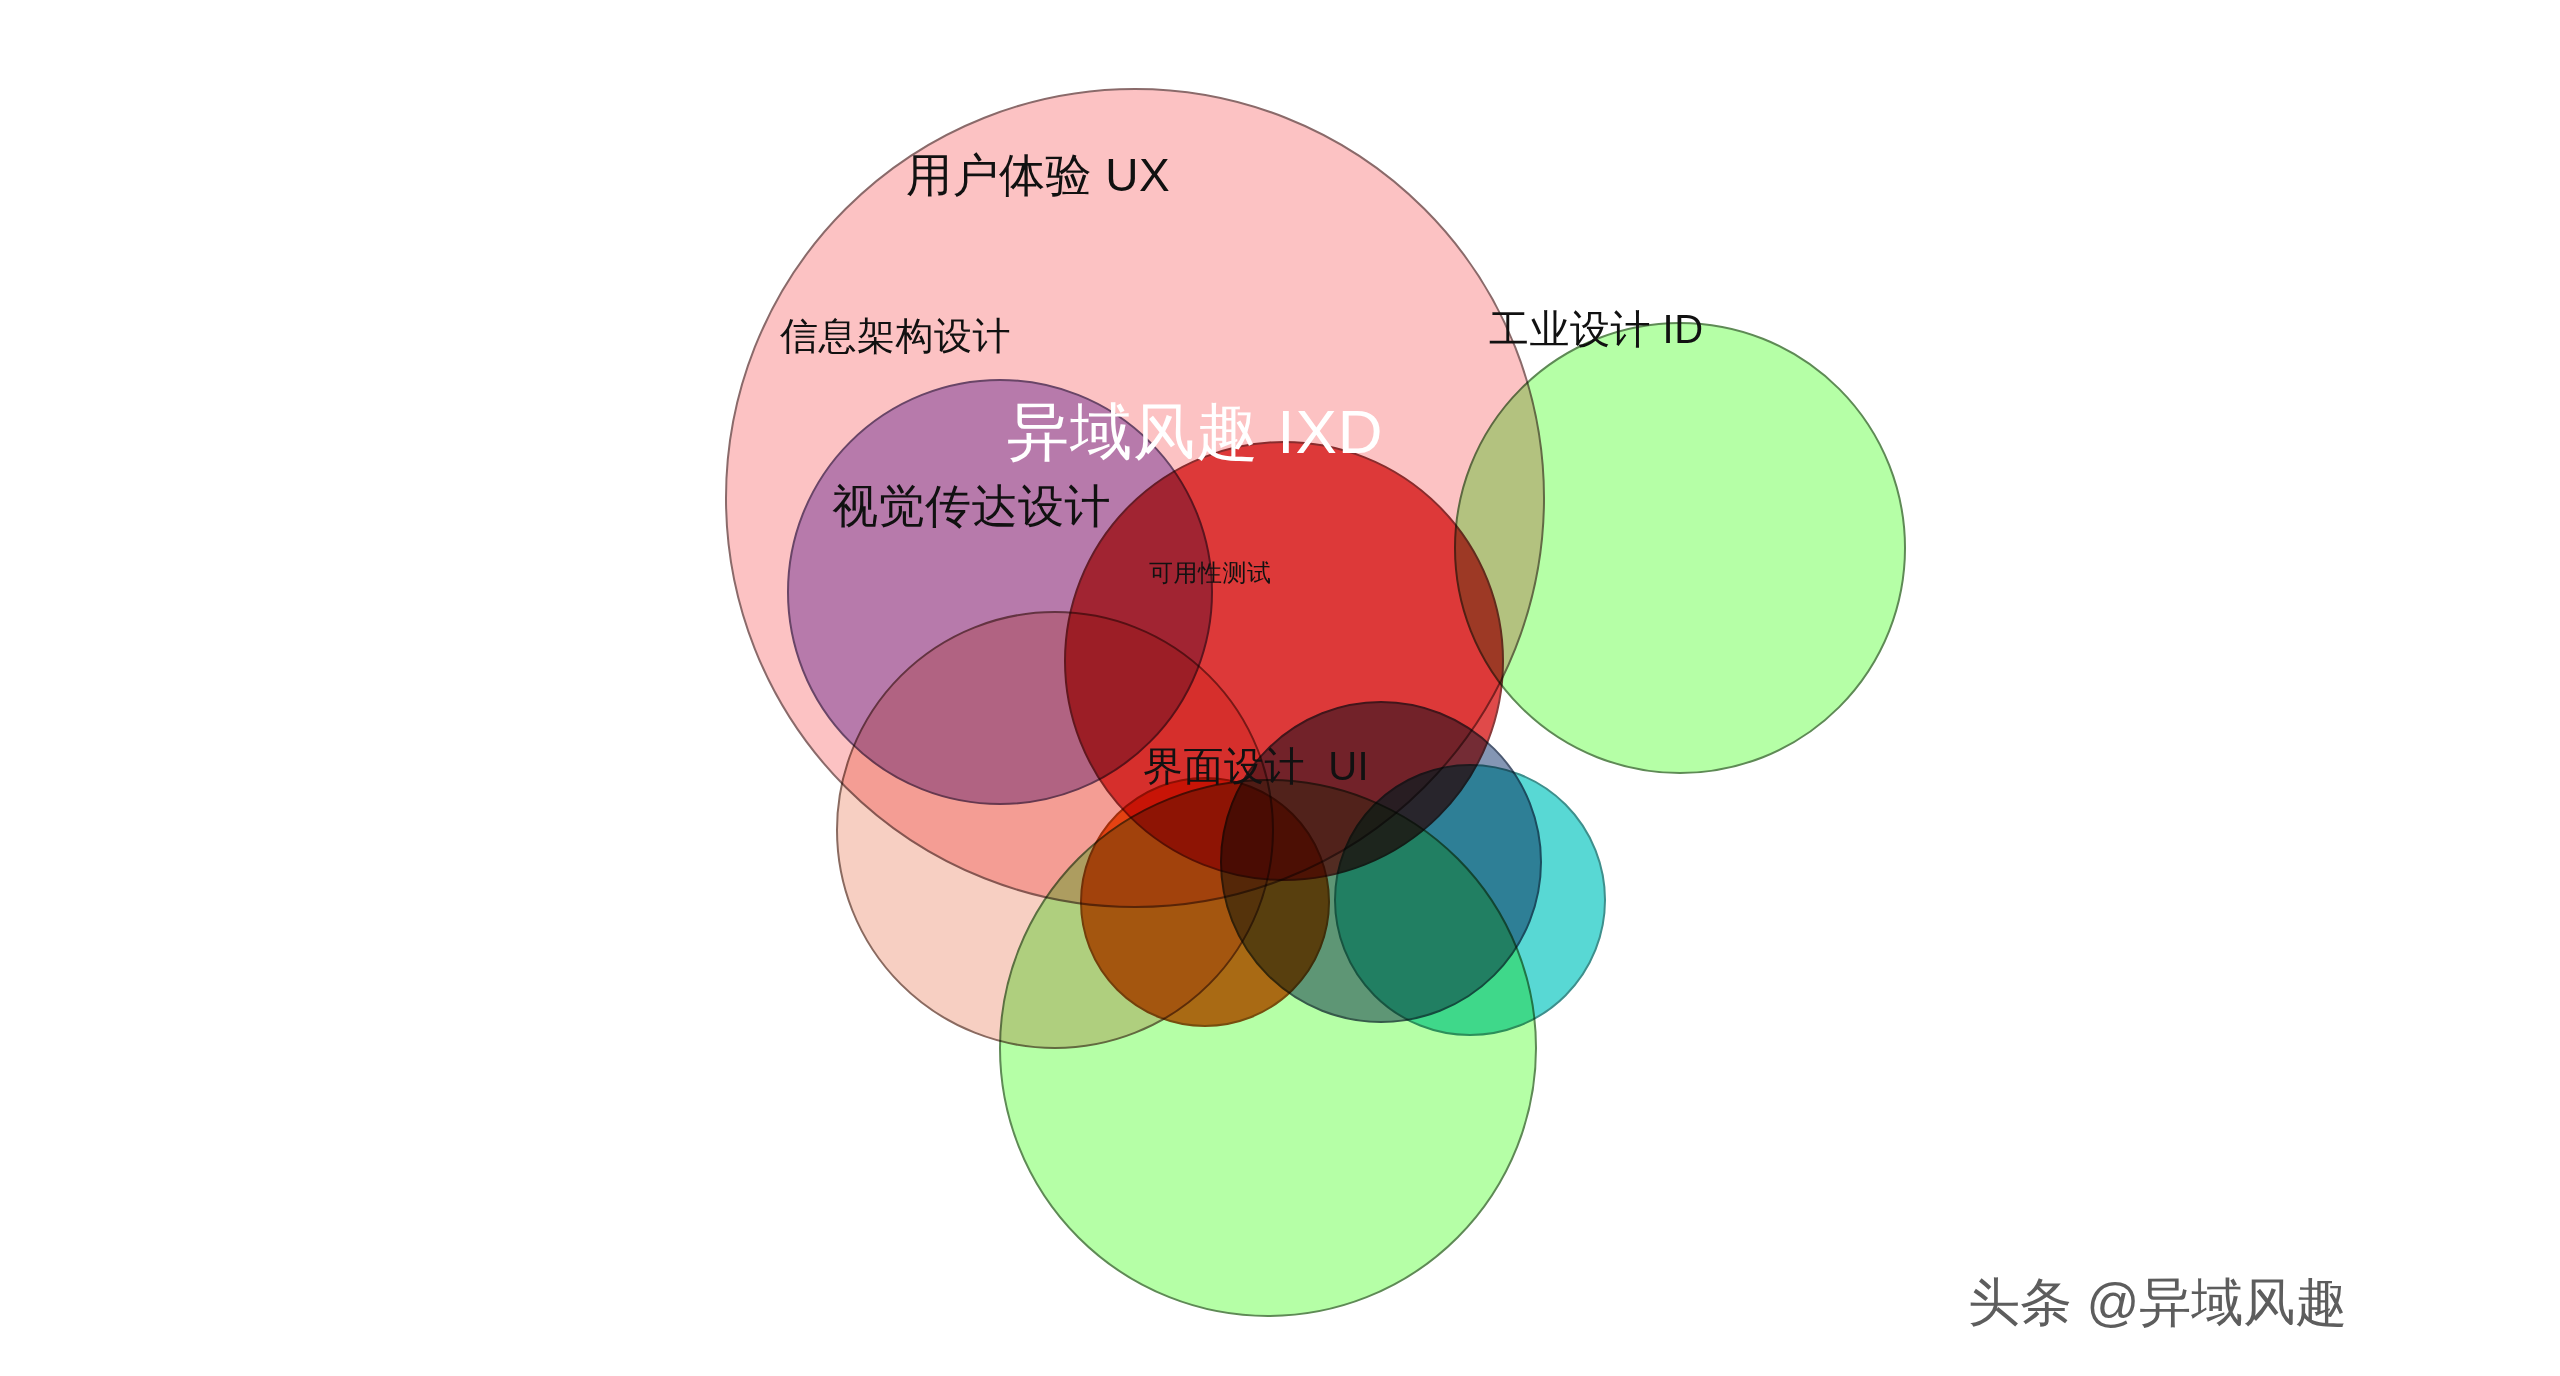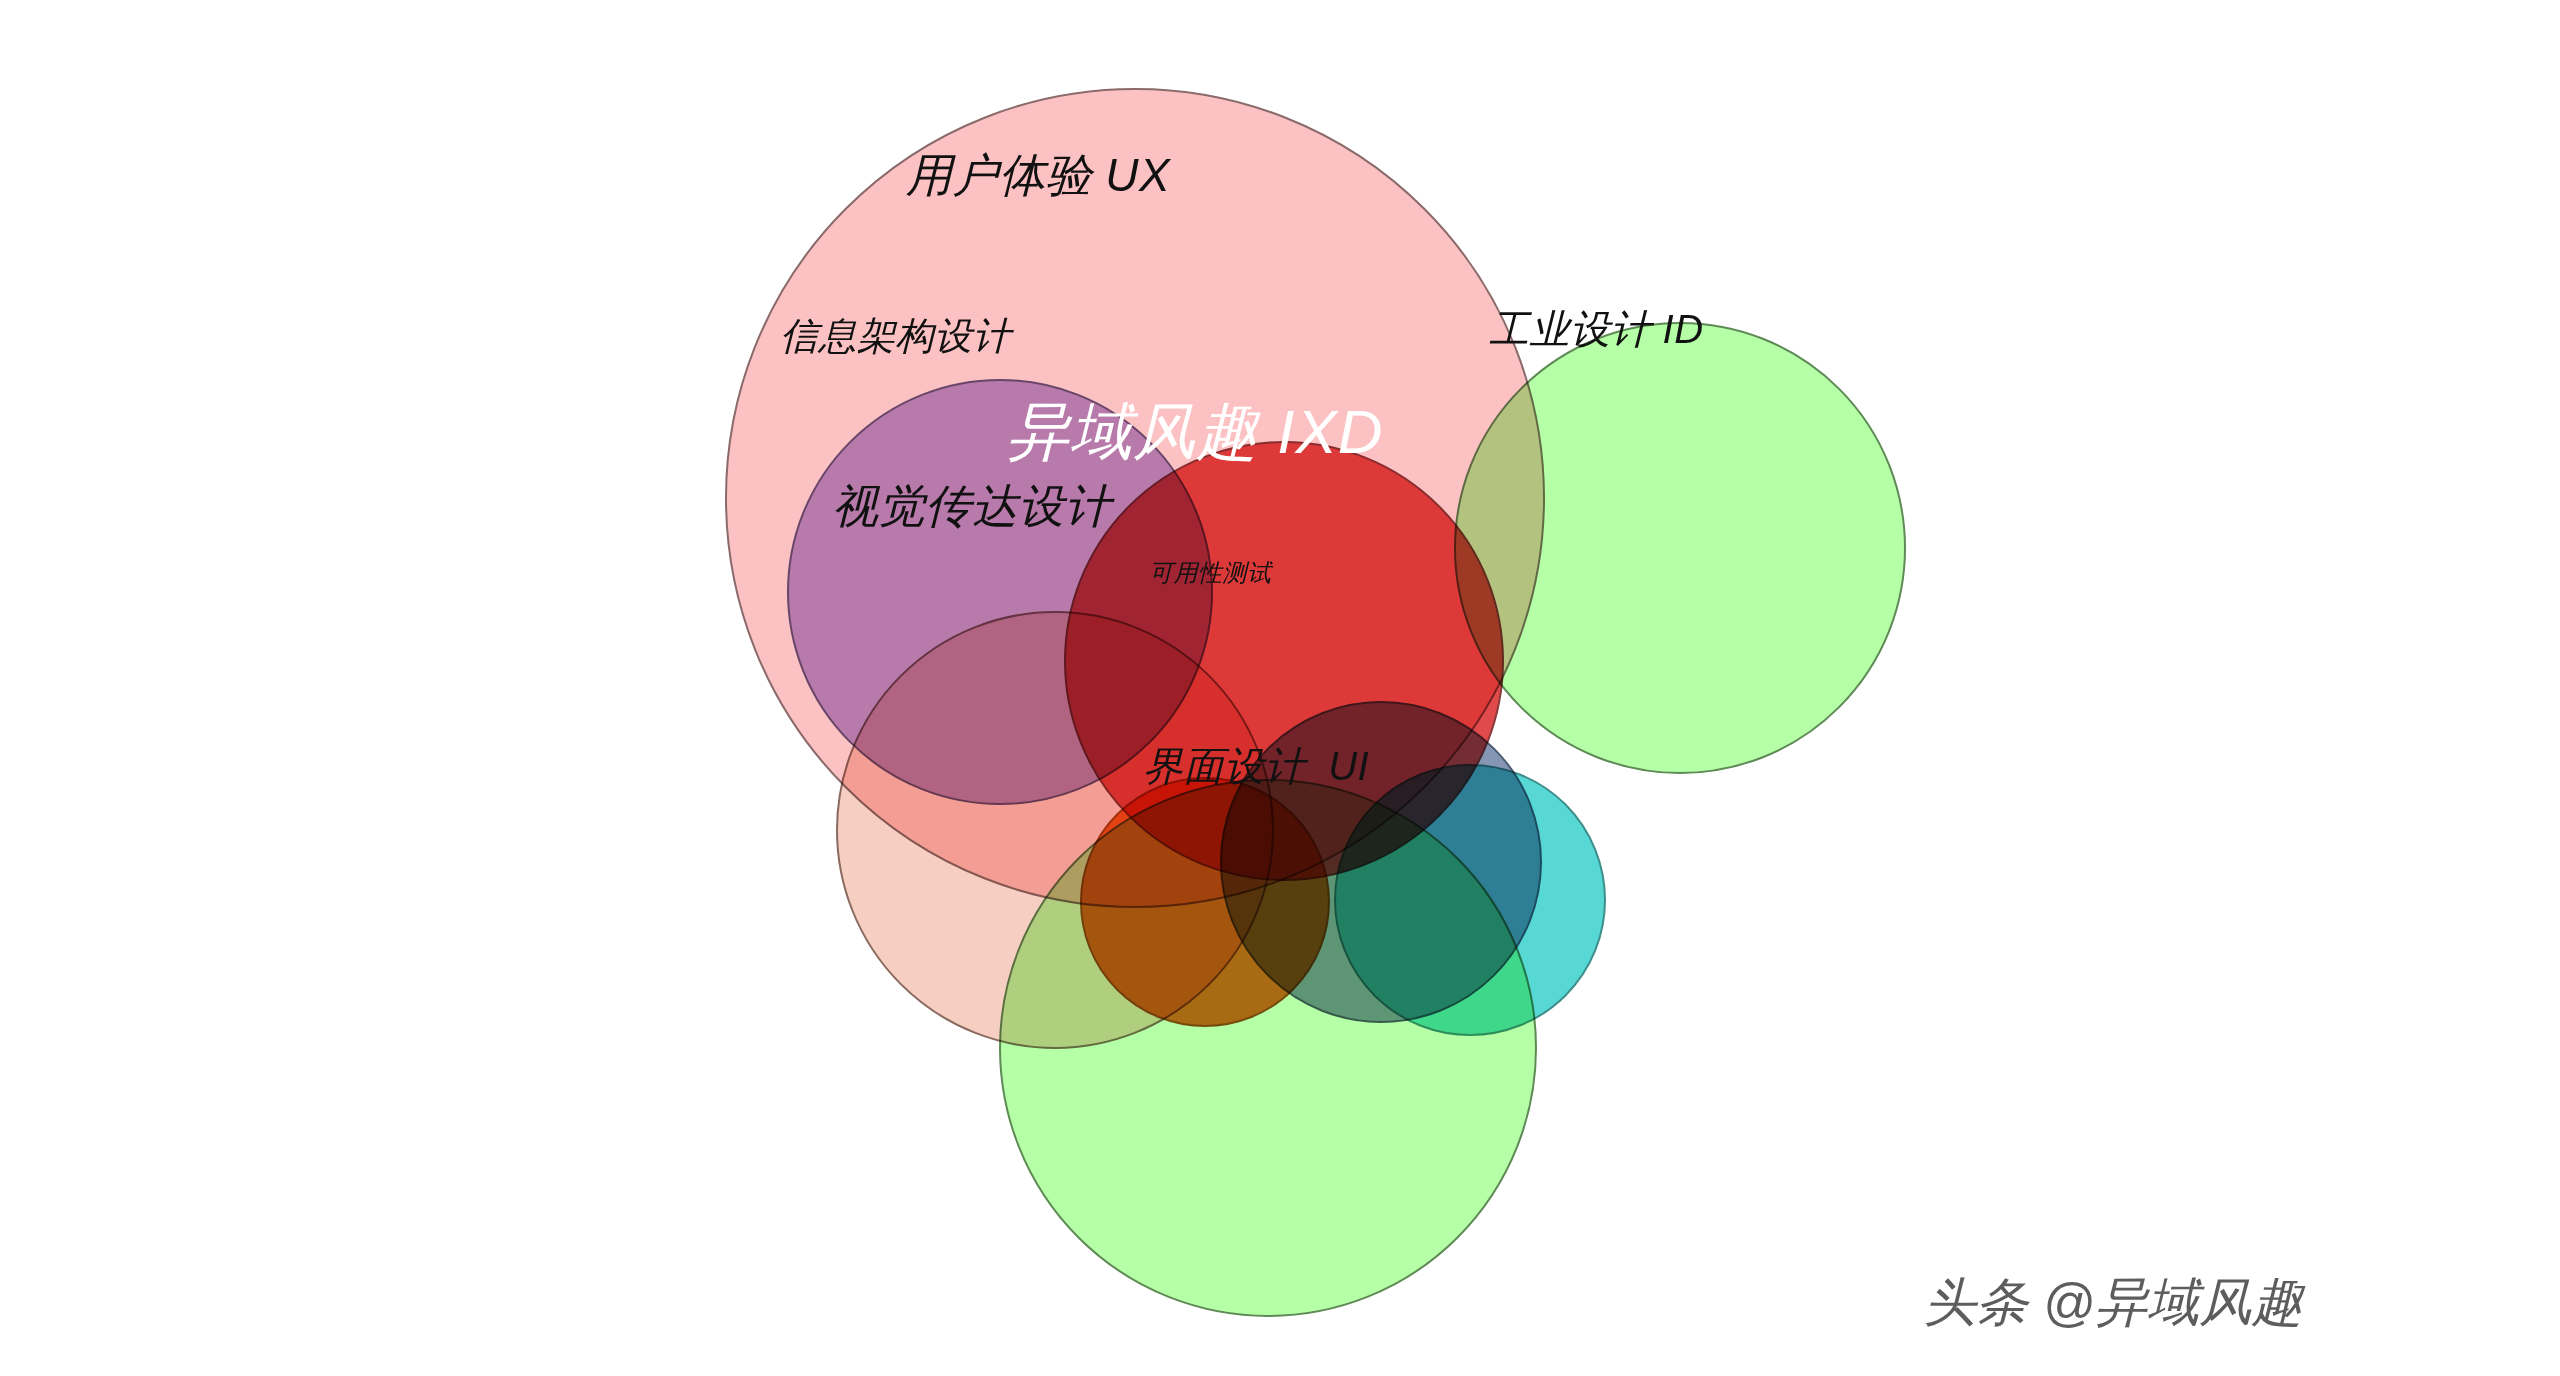--- a/index.html
+++ b/index.html
@@ -14,21 +14,20 @@
     overflow: hidden;
     font-family: "Liberation Sans", "DejaVu Sans", sans-serif;
   }
   #stage {
     position: absolute;
     left: 0;
     top: 0;
     width: 2524px;
     height: 1376px;
     background: #ffffff;
-    font-style: italic;
   }
   #venn {
     position: absolute;
     left: 0;
     top: 0;
     width: 2560px;
     height: 1376px;
     display: block;
   }
   .circle-shape {
@@ -87,21 +86,21 @@
     margin-left: 36px;
   }
   .lbl-ui {
     font-size: 40px;
     left: 1143px;
     top: 708px;
     margin-top: 36px;
   }
   .watermark {
     position: absolute;
-    left: 1924px;
+    left: 1968px;
     top: 1268px;
     font-size: 52px;
     color: #3a3a3a;
     opacity: 0.82;
     font-family: "Liberation Sans", "DejaVu Sans", sans-serif;
     white-space: pre;
     pointer-events: none;
   }
 </style>
 </head>

